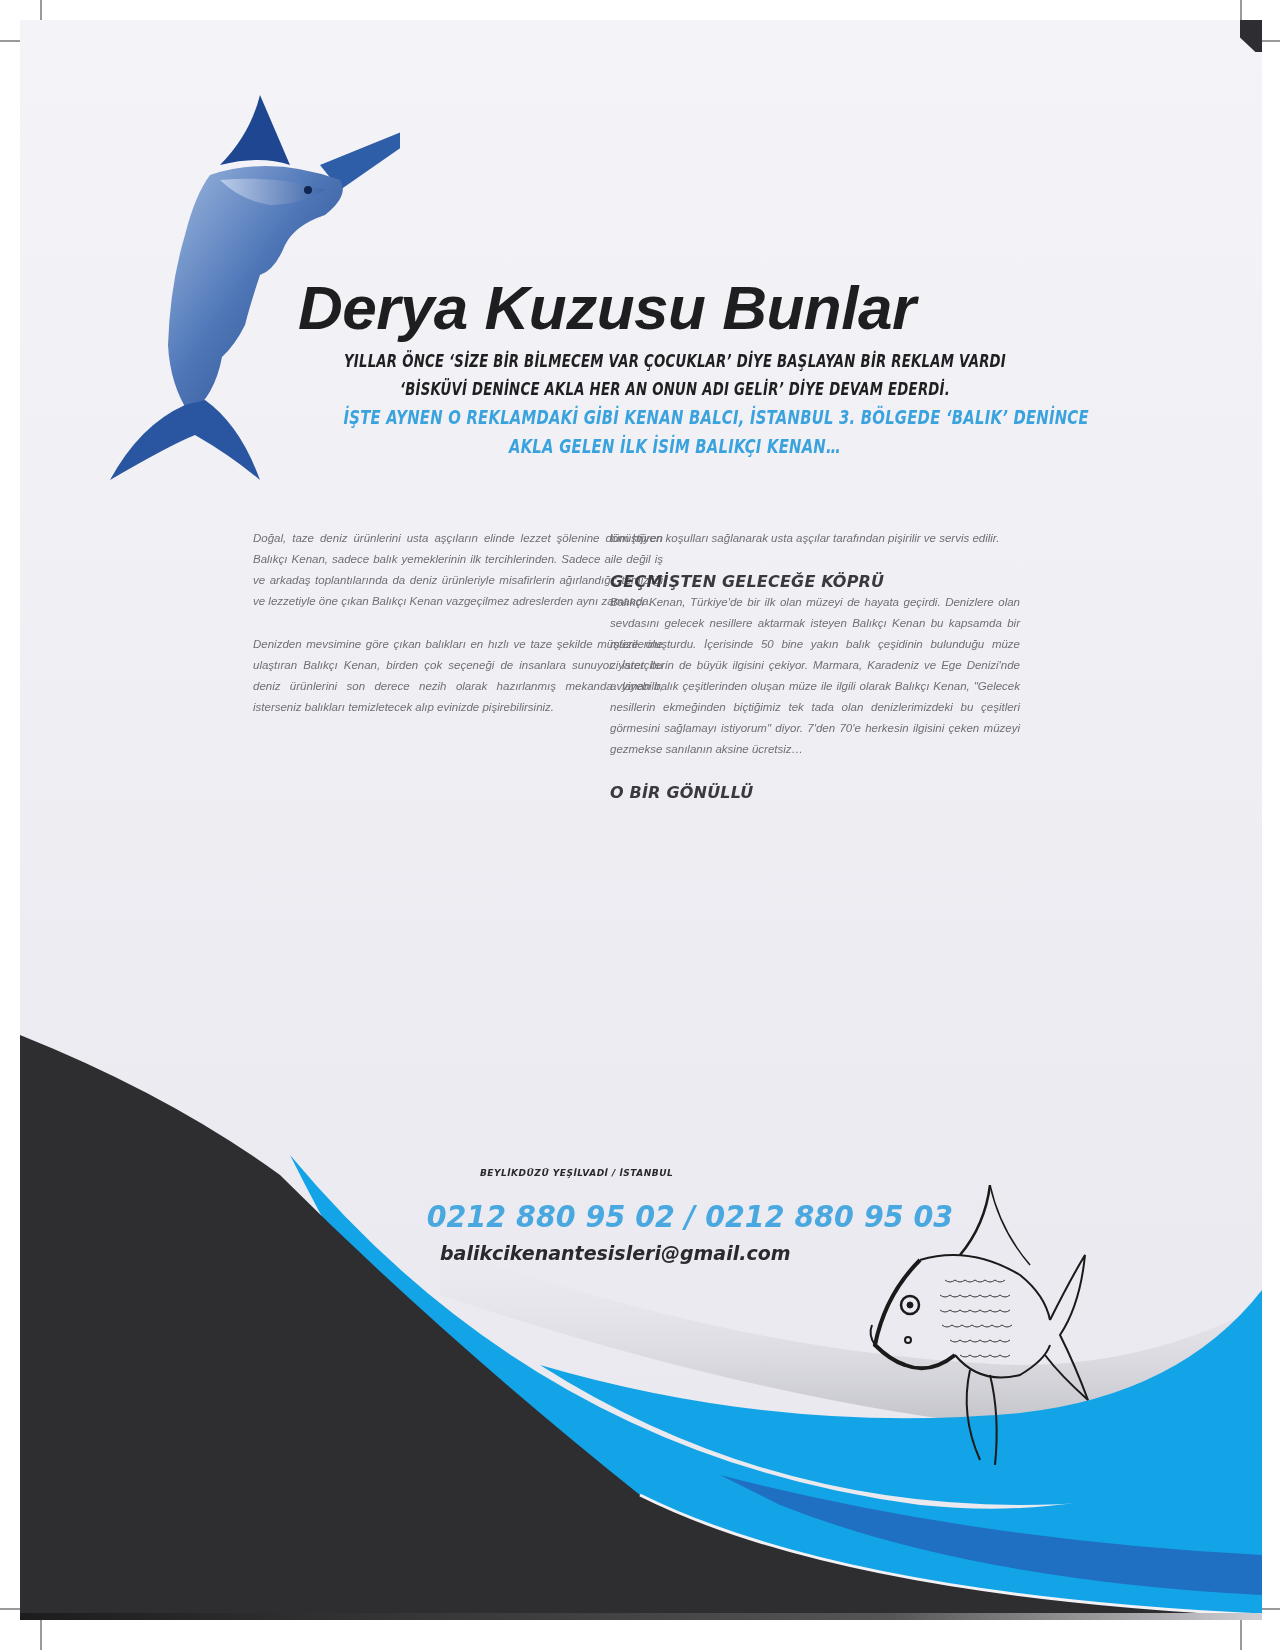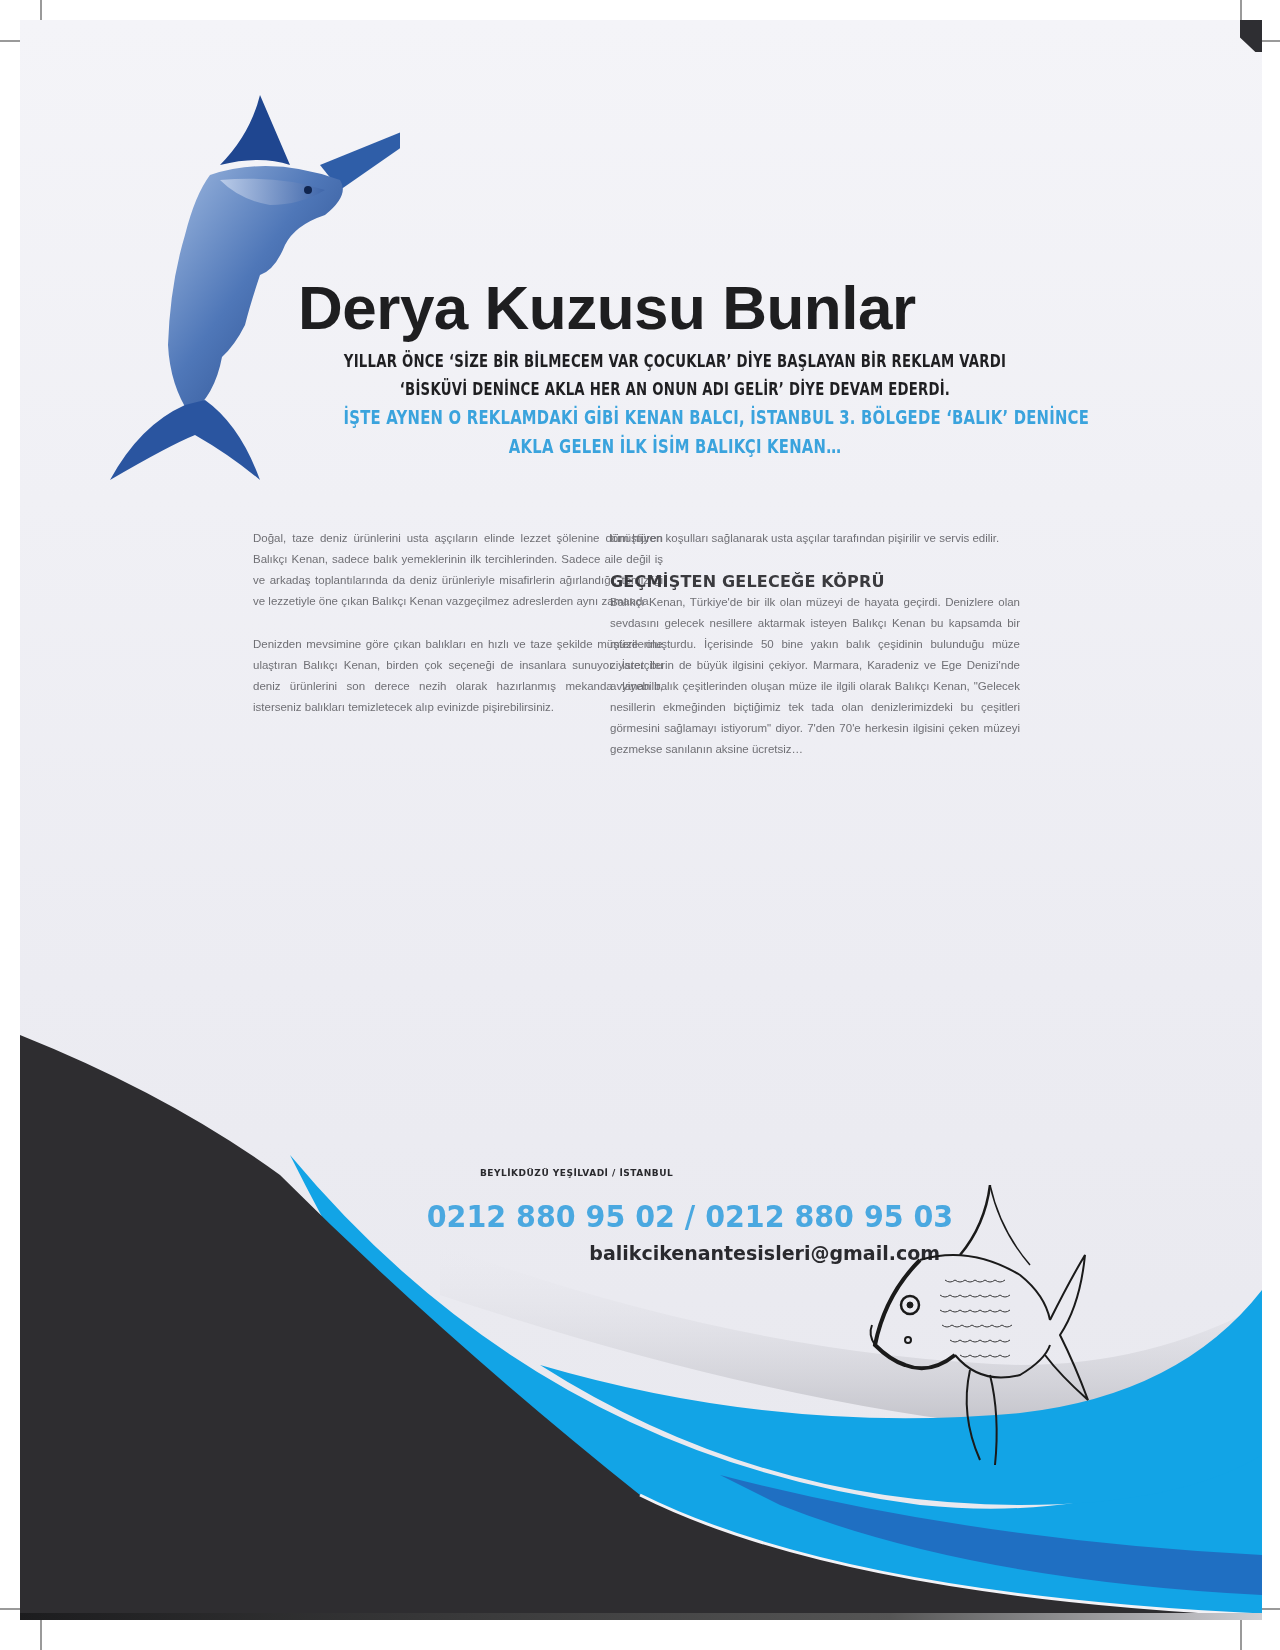--- a/index.html
+++ b/index.html
@@ -6,20 +6,21 @@
   body {
     width: 1280px; height: 1650px; position: relative; overflow: hidden;
     background: #ffffff;
     font-family: "Liberation Sans", sans-serif;
   }
   .crop { position: absolute; background: #9a9a9a; }
   .page {
     position: absolute; left: 20px; top: 20px; width: 1242px; height: 1600px;
     background: linear-gradient(180deg, #f4f4f8 0%, #ececf2 60%, #e8e8ee 100%);
     overflow: hidden;
+    font-style: italic;
   }
   .corner-tab {
     position: absolute; left: 1240px; top: 20px; width: 22px; height: 32px;
     background: #2e2e32; clip-path: polygon(0 0, 100% 0, 100% 100%, 70% 100%, 0 55%);
   }
   .marlin { position: absolute; left: 90px; top: 75px; width: 290px; height: 385px; }
   .headline {
     position: absolute; left: 278px; top: 252px; width: 760px;
     font-size: 62px; font-weight: bold; color: #1e1e20; letter-spacing: -0.5px;
     white-space: nowrap;
@@ -47,21 +48,21 @@
     position: absolute; left: 460px; top: 1148px; width: 420px; text-align: left;
     font-size: 9px; font-weight: bold; color: #2a2a2e; letter-spacing: 0.5px;
     font-family: "DejaVu Sans", sans-serif;
   }
   .phones {
     position: absolute; left: 360px; top: 1178px; width: 620px; text-align: center;
     font-size: 31px; font-weight: bold; color: #4aa8e0; white-space: nowrap;
     font-family: "DejaVu Sans", sans-serif; transform: scaleX(0.92);
   }
   .email {
-    position: absolute; left: 420px; top: 1222px; width: 500px; text-align: right;
+    position: absolute; left: 420px; top: 1222px; width: 500px; text-align: left;
     font-size: 19px; font-weight: bold; color: #2a2a2e;
     font-family: "DejaVu Sans", sans-serif;
   }
   .sketch-fish { position: absolute; left: 840px; top: 1165px; width: 230px; height: 290px; }
 </style>
 </head>
 <body>
 
 <div class="crop" style="left:40px;top:0;width:2px;height:42px;"></div>
 <div class="crop" style="left:0;top:40px;width:40px;height:2px;"></div>
@@ -136,20 +137,21 @@
     <p>Denizden mevsimine göre çıkan balıkları en hızlı ve taze şekilde müşterilerine ulaştıran Balıkçı Kenan, birden çok seçeneği de insanlara sunuyor. İster bu deniz ürünlerini son derece nezih olarak hazırlanmış mekanda yiyebilir, isterseniz balıkları temizletecek alıp evinizde pişirebilirsiniz.</p>
     <div class="gap"></div>
   </div>
 
   <div class="col" style="left:590px; top:508px;">
     <p>tüm hijyen koşulları sağlanarak usta aşçılar tarafından pişirilir ve servis edilir.</p>
     <div class="gap"></div>
     <h3>GEÇMİŞTEN GELECEĞE KÖPRÜ</h3>
     <p>Balıkçı Kenan, Türkiye'de bir ilk olan müzeyi de hayata geçirdi. Denizlere olan sevdasını gelecek nesillere aktarmak isteyen Balıkçı Kenan bu kapsamda bir müze oluşturdu. İçerisinde 50 bine yakın balık çeşidinin bulunduğu müze ziyaretçilerin de büyük ilgisini çekiyor. Marmara, Karadeniz ve Ege Denizi'nde avlanan balık çeşitlerinden oluşan müze ile ilgili olarak Balıkçı Kenan, "Gelecek nesillerin ekmeğinden biçtiğimiz tek tada olan denizlerimizdeki bu çeşitleri görmesini sağlamayı istiyorum" diyor. 7'den 70'e herkesin ilgisini çeken müzeyi gezmekse sanılanın aksine ücretsiz…</p>
     <div class="gap"></div>
+    <h3>O BİR GÖNÜLLÜ</h3>
   </div>
 
   <div class="address">BEYLİKDÜZÜ YEŞİLVADİ / İSTANBUL</div>
   <div class="phones">0212 880 95 02 / 0212 880 95 03</div>
   <div class="email">balikcikenantesisleri@gmail.com</div>
 
   <svg class="sketch-fish" viewBox="0 0 230 290" fill="none" stroke="#1a1a1a">
     <path d="M130 0 Q125 40 100 70" stroke-width="2.5"></path>
     <path d="M130 0 Q140 45 170 80" stroke-width="1.5"></path>
     <path d="M60 75 Q110 60 160 90 Q185 110 190 135" stroke-width="2"></path>

